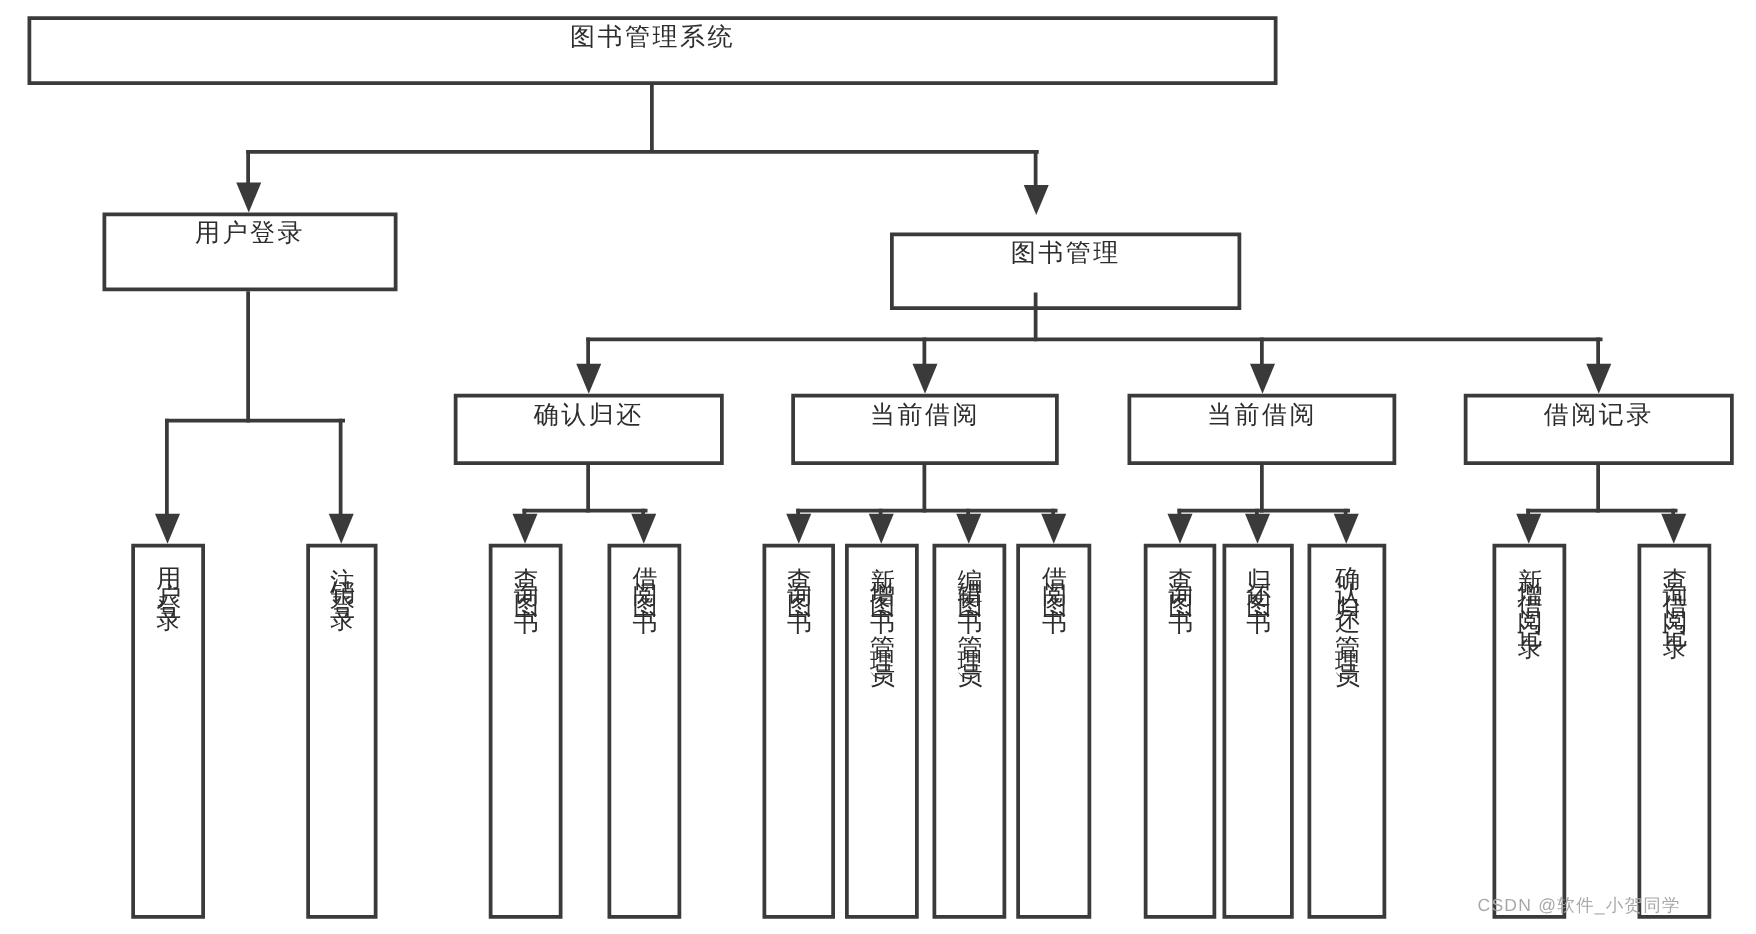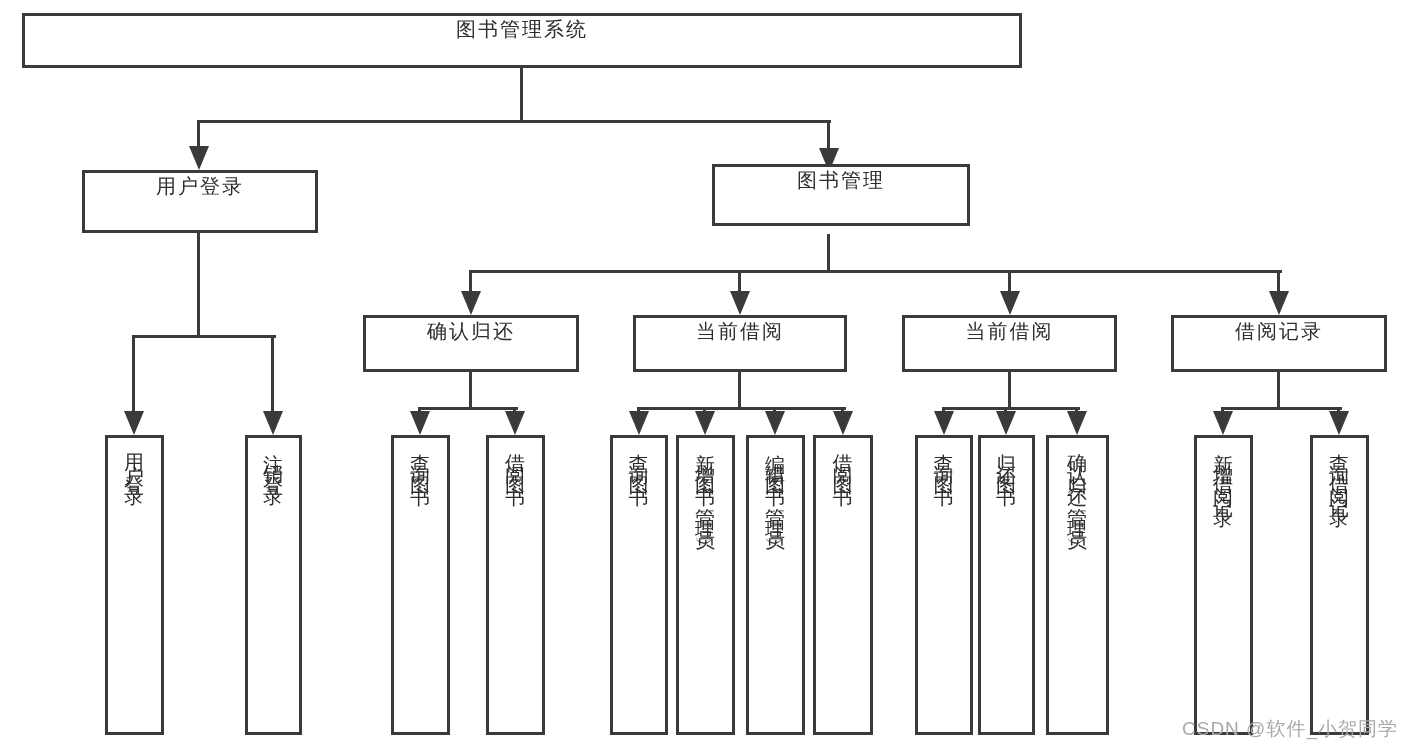--- a/index.html
+++ b/index.html
@@ -33,21 +33,21 @@
   .hl{position:absolute;height:3px;background:#3a3a3a;}
   .ah{
     position:absolute;width:0;height:0;
     border-left:10px solid transparent;
     border-right:10px solid transparent;
     border-top:24px solid #3a3a3a;
   }
   #watermark{
     position:absolute;
     left:1182px;top:716px;
-    font-size:19px;
+    font-size:14px;
     color:#aba7a7;
     letter-spacing:1px;
     white-space:nowrap;
   }
 </style>
 </head>
 <body>
 
 <div id="canvas">
 
@@ -58,21 +58,21 @@
   <div class="vl" style="left:520px;top:68px;height:52px;"></div>
   <div class="hl" style="left:197px;top:120px;width:634px;"></div>
   <div class="vl" style="left:197px;top:120px;height:28px;"></div>
   <div class="ah" style="left:189px;top:146px;"></div>
   <div class="vl" style="left:827px;top:120px;height:30px;"></div>
   <div class="ah" style="left:819px;top:148px;"></div>
 
   <div class="box hbox" style="left:82px;top:170px;width:236px;height:63px;">
     <span>用户登录</span>
   </div>
-  <div class="box hbox" style="left:712px;top:164px;width:258px;height:62px;">
+  <div class="box hbox" style="left:712px;top:186px;width:281px;height:62px;">
     <span>图书管理</span>
   </div>
 
   <div class="vl" style="left:827px;top:234px;height:39px;"></div>
   <div class="hl" style="left:469px;top:270px;width:813px;"></div>
   <div class="vl" style="left:469px;top:270px;height:23px;"></div>
   <div class="ah" style="left:461px;top:291px;"></div>
   <div class="vl" style="left:738px;top:270px;height:23px;"></div>
   <div class="ah" style="left:730px;top:291px;"></div>
   <div class="vl" style="left:1008px;top:270px;height:23px;"></div>

